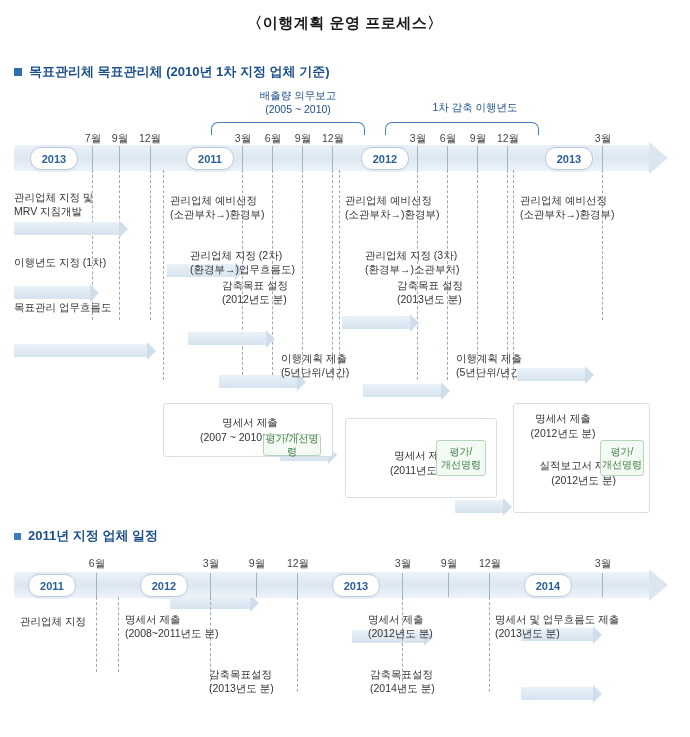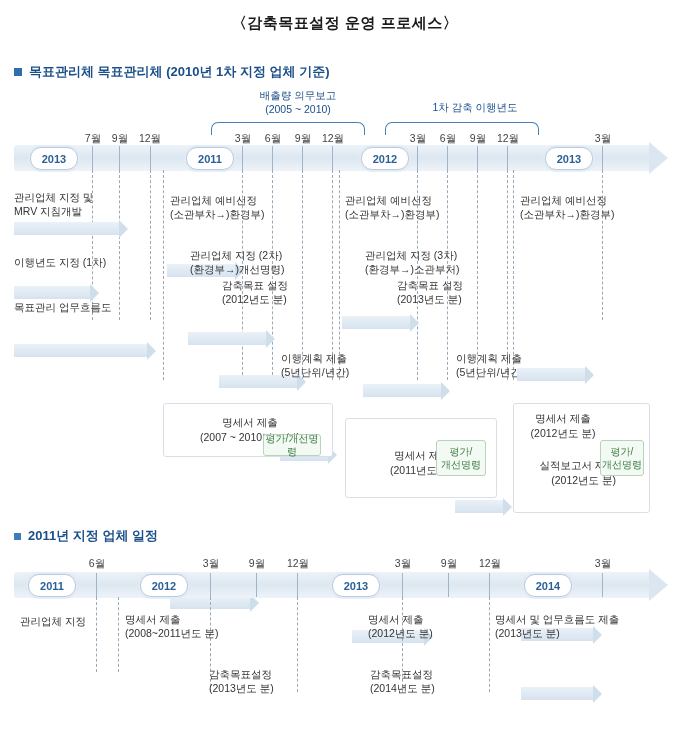--- a/index.html
+++ b/index.html
@@ -160,21 +160,21 @@
     line-height: 1.3;
     text-align: center;
     white-space: pre-line;
     display: flex; align-items: center; justify-content: center;
     box-sizing: border-box;
   }
 </style>
 </head>
 <body>
 
-<div class="abs" id="main-title">〈감축목표설정 운영 프로세스〉</div>
+<div class="abs" id="main-title">〈이행계획 운영 프로세스〉</div>
 
 <div class="abs section-header" style="top:63px; left:14px;">
   <span class="section-bullet"></span>
   <span>목표관리체 목표관리체 (2010년 1차 지정 업체 기준)</span>
 </div>
 
 <div class="abs bracket-label" style="top:88px; left:228px; width:140px;">
   <div>배출량 의무보고</div>
   <div>(2005 ~ 2010)</div>
 </div>
@@ -252,21 +252,21 @@
 <div class="abs task-bar" style="top:318px; left:14px; width:133px;"></div>
 
 <div class="abs" style="top:193px; left:170px; width:150px;">
   <div class="task-text">관리업체 예비선정
 (소관부차→)환경부)</div>
 </div>
 <div class="abs task-bar" style="top:225px; left:167px; width:68px;"></div>
 
 <div class="abs" style="top:248px; left:190px; width:150px;">
   <div class="task-text">관리업체 지정 (2차)
-(환경부→)개선명령)</div>
+(환경부→)업무흐름도)</div>
 </div>
 <div class="abs task-bar" style="top:280px; left:188px; width:78px;"></div>
 
 <div class="abs" style="top:278px; left:222px; width:150px;">
   <div class="task-text">감축목표 설정
 (2012년도 분)</div>
 </div>
 <div class="abs task-bar" style="top:310px; left:219px; width:78px;"></div>
 
 <div class="abs" style="top:351px; left:281px; width:150px;">

